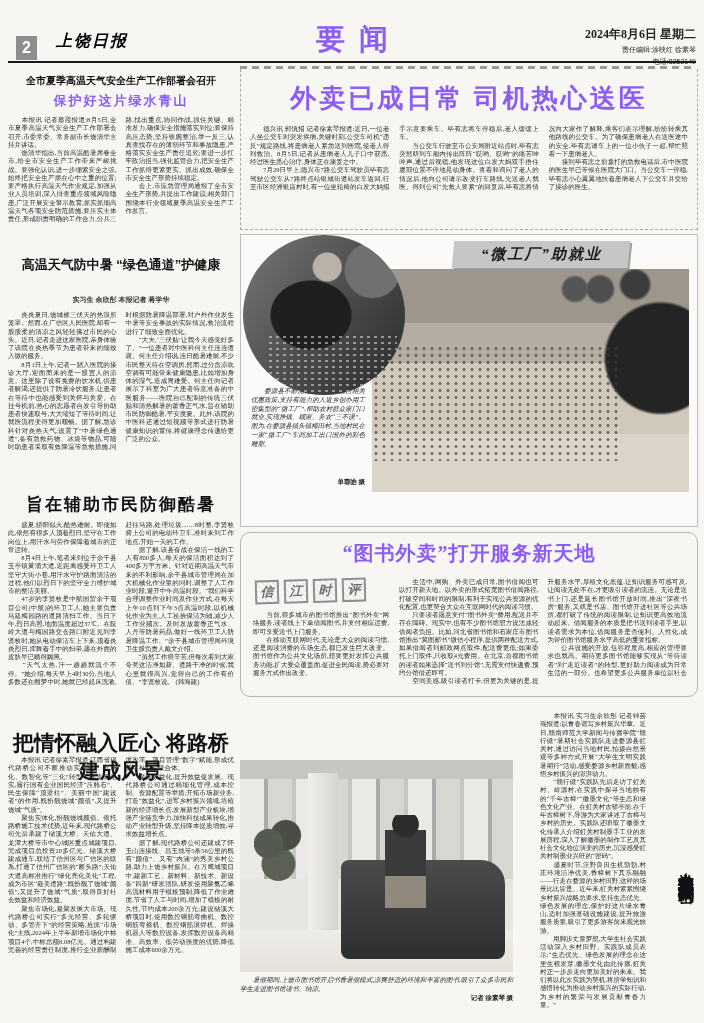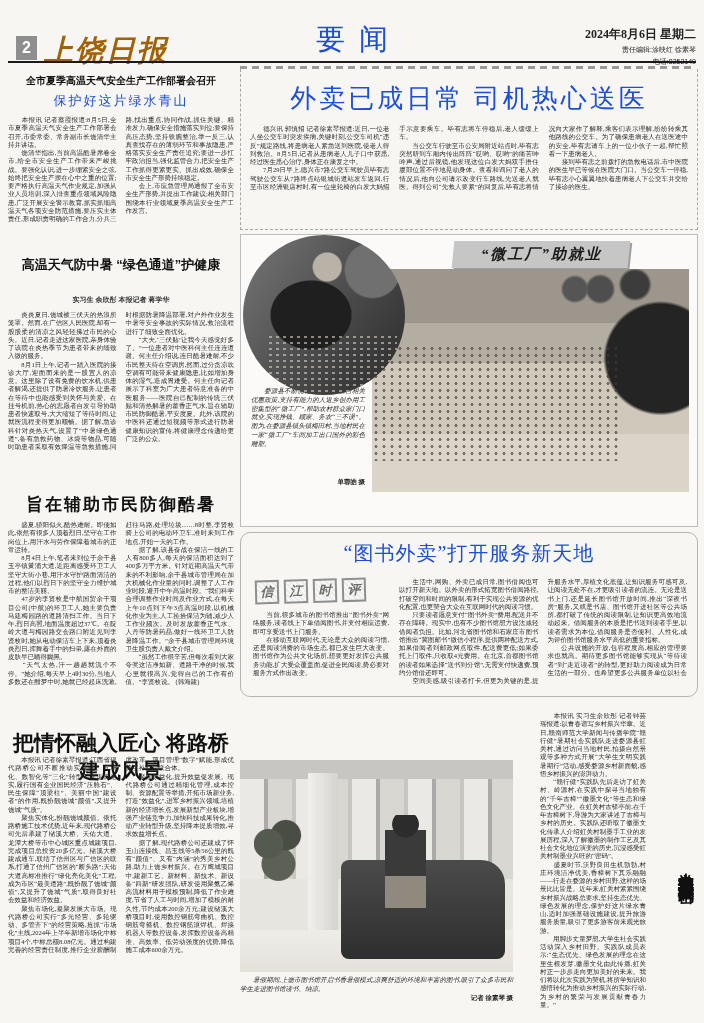--- a/index.html
+++ b/index.html
@@ -4,27 +4,27 @@
 <style>
   html,body{margin:0;padding:0;background:#e9e8e5;}
   .page{position:relative;width:704px;height:1023px;background:#f7f6f3;margin:0 auto;
         font-family:"Liberation Sans",sans-serif;color:#1c1c1c;overflow:hidden;}
   .abs{position:absolute;}
   .body-text{font-size:6.5px;line-height:1.27;text-align:justify;white-space:pre-line;
              color:#2b2b2b;overflow:hidden;font-family:"Liberation Serif",serif;}
   .cols2{column-count:2;column-gap:9px;}
   .cols3{column-count:3;column-gap:10px;}
   .h-sans{font-weight:bold;font-family:"Liberation Sans",sans-serif;color:#111;}
-  .h-serif{font-weight:normal;font-family:"Liberation Serif",serif;color:#1d4ed8;}
+  .h-serif{font-weight:bold;font-family:"Liberation Serif",serif;color:#8b5cf6;}
   .center{text-align:center;}
   
   .pagenum{left:16px;top:36px;width:21px;height:24px;background:#8e8e8e;color:#fff;
            font-weight:bold;font-size:16px;display:flex;align-items:center;justify-content:center;}
-  .masthead{left:44px;top:31px;font-size:29px;font-weight:bold;font-style:italic;
-            font-family:"Liberation Serif",serif;letter-spacing:2px;color:#a16207;}
+  .masthead{left:56px;top:31px;font-size:16px;font-weight:bold;font-style:italic;
+            font-family:"Liberation Serif",serif;letter-spacing:2px;color:#000000;}
   .section-title{left:252px;top:20px;width:200px;font-size:29px;letter-spacing:14px;text-indent:14px;}
   .hdr-right{right:8px;top:26px;text-align:right;color:#222;}
   .hdr-right .d1{font-size:12px;font-weight:bold;font-family:Liberation Serif, serif;}
   .hdr-right .d2,.hdr-right .d3{font-size:7px;margin-top:2px;}
   .rule{left:8px;width:688px;top:61px;height:2px;background:#1a1a1a;}
   
   .dash-row{left:240px;top:66px;width:456px;height:3px;
             background:repeating-linear-gradient(90deg,#9a9a9a 0 7px,rgba(0,0,0,0) 7px 12px);}
   .main-box{left:240px;top:69px;width:456px;height:160px;border:1px dashed #a8a8a8;border-top:none;}
   .photo-box{left:240px;top:234px;width:456px;height:291px;border:1px solid #bdbdbd;background:#fbfaf8;}

